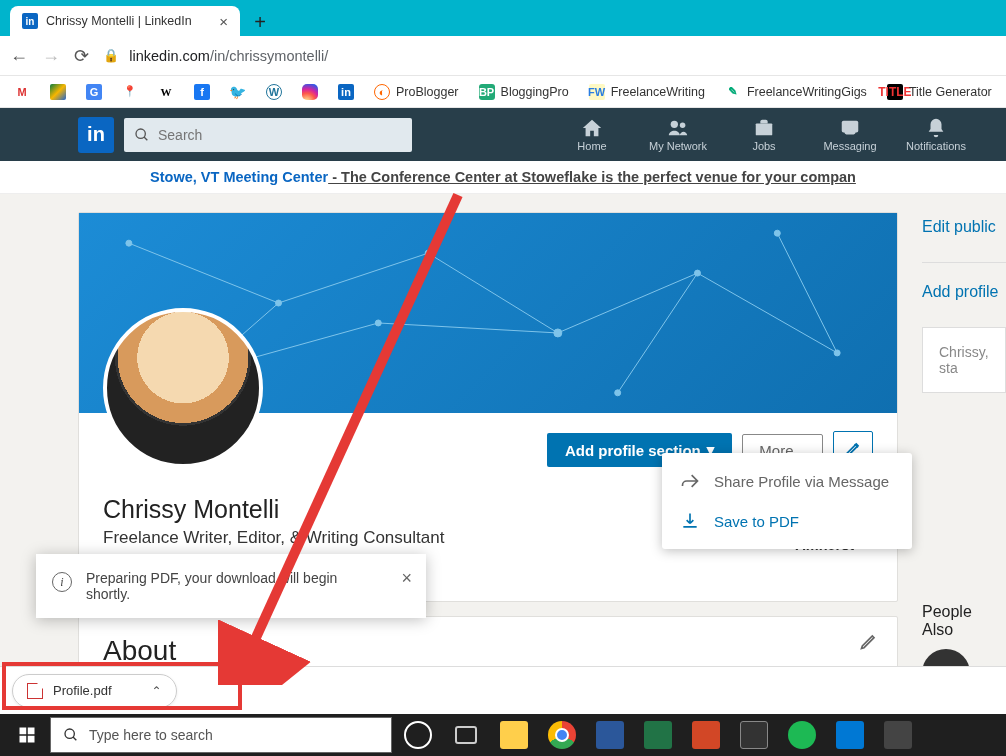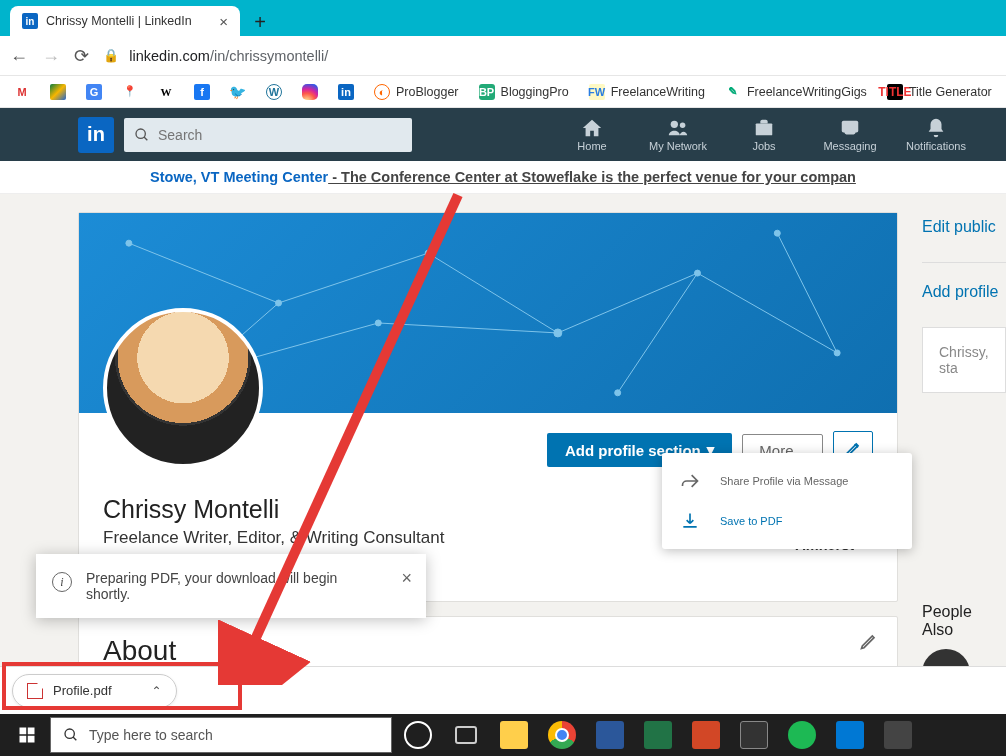--- a/index.html
+++ b/index.html
@@ -57,21 +57,21 @@
   .headline { font-size: 17px; color: #333; margin: 4px 0 14px; }
   .contact-row { font-size: 15px; color: #666; }
   .contact-row a { color: #0a66c2; font-weight: 600; text-decoration: none; }
   .emps { position: absolute; right: 26px; top: 260px; font-size: 14.5px; color: #333; font-weight: 600; line-height: 2; }
   .emp { display: flex; align-items: center; gap: 10px; }
   .emp-ico { width: 28px; height: 28px; background: #888; border-radius: 2px; }
   .emp-ico.red { background: #9a1a1a; color: #fff; font-size: 7px; display: flex; align-items: center; justify-content: center; }
 
   
   .dropdown { position: absolute; right: -15px; top: 240px; background: #fff; border-radius: 3px; box-shadow: 0 2px 12px rgba(0,0,0,.25); padding: 8px 0; width: 250px; z-index: 50; }
-  .dd-item { display: flex; align-items: center; gap: 20px; padding: 10px 18px; font-size: 11px; color: #666; cursor: pointer; }
+  .dd-item { display: flex; align-items: center; gap: 14px; padding: 10px 18px; font-size: 15px; color: #666; cursor: pointer; }
   .dd-item svg { width: 20px; height: 20px; fill: #666; }
   .dd-item.active { color: #0073b1; }
   .dd-item.active svg { fill: #0073b1; }
 
   .about-card { margin-top: 14px; padding: 18px 24px; position: relative; }
   .about-card h2 { font-size: 28px; font-weight: 400; color: #222; }
   .pencil-sm { position: absolute; right: 18px; top: 14px; cursor: pointer; }
 
   .right-link { font-size: 16px; color: #0073b1; font-weight: 400; margin-bottom: 26px; display: block; }
   .right-card { border: 1px solid #ddd; background: #fff; padding: 16px; font-size: 14px; color: #888; margin-top: 10px; }

